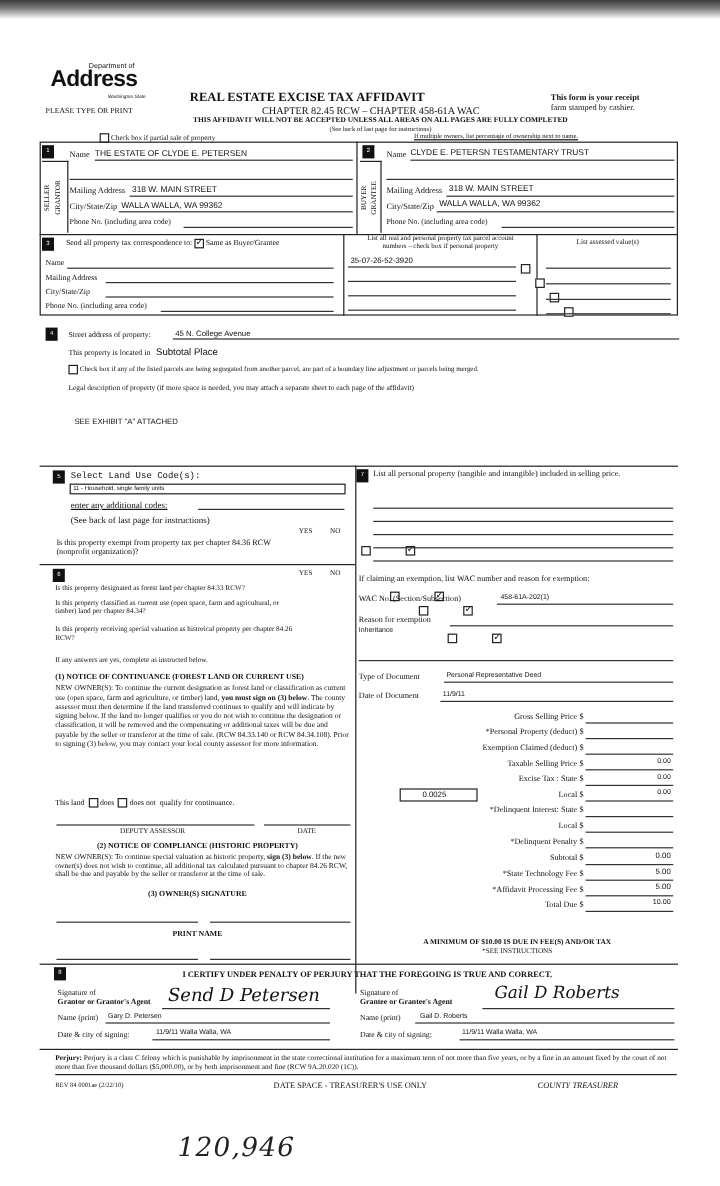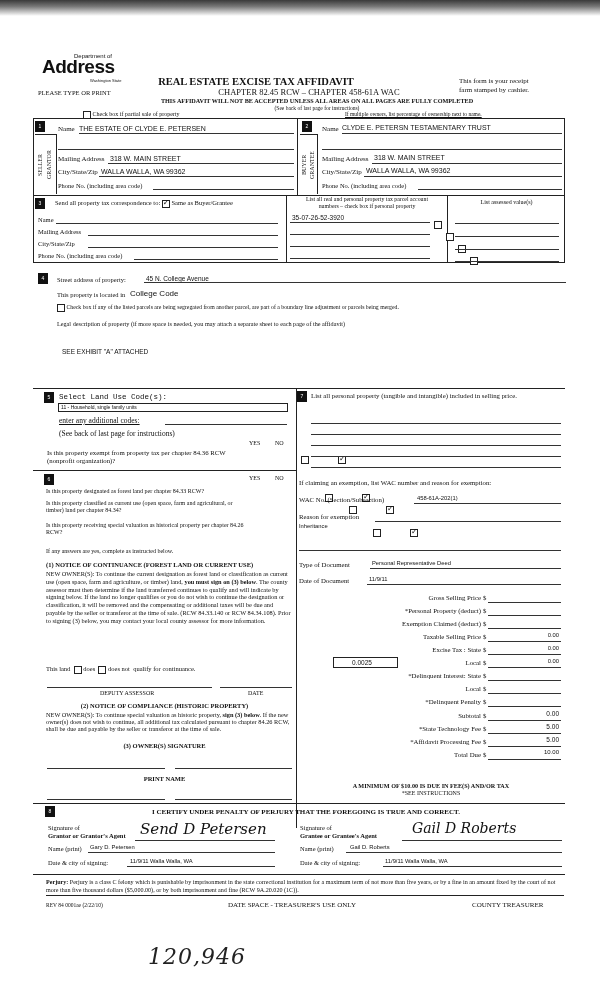--- a/index.html
+++ b/index.html
@@ -28,21 +28,21 @@
 
 
 <div class="abs" style="left:38px;top:50px;width:90px;height:36px;">
   <div class="abs sans" style="left:36px;top:3px;font-size:6px;">Department of</div>
   <div class="abs sans" style="left:4px;top:6px;font-size:19px;font-weight:bold;letter-spacing:-0.5px;">Address</div>
   <div class="abs sans" style="left:52px;top:28px;font-size:4px;">Washington State</div>
 </div>
 <div class="lbl" style="left:38px;top:89px;font-size:6.5px;">PLEASE TYPE OR PRINT</div>
 <div class="abs" style="left:0;width:492px;text-align:center;top:76px;font-size:10.5px;font-weight:bold;padding-left:20px;">REAL ESTATE EXCISE TAX AFFIDAVIT</div>
 <div class="abs" style="left:0;width:600px;text-align:center;top:87px;font-size:8.5px;padding-left:18px;">CHAPTER 82.45 RCW – CHAPTER 458-61A WAC</div>
-<div class="lbl" style="left:459px;top:77px;font-size:7px;">This form is your receipt</div>
+<div class="lbl" style="left:459px;top:77px;font-size:7px;font-weight:bold;">This form is your receipt</div>
 <div class="lbl" style="left:459px;top:86px;font-size:7px;">farm stamped by cashier.</div>
 <div class="abs" style="left:0;width:600px;text-align:center;top:97px;font-size:6.2px;font-weight:bold;padding-left:34px;">THIS AFFIDAVIT WILL NOT BE ACCEPTED UNLESS ALL AREAS ON ALL PAGES ARE FULLY COMPLETED</div>
 <div class="abs" style="left:0;width:600px;text-align:center;top:105px;font-size:5.5px;padding-left:34px;">(See back of last page for instructions)</div>
 <div class="lbl" style="left:83px;top:111px;font-size:6px;">
   <span class="cb"></span>
   <span>Check box if partial sale of property</span>
 </div>
 <div class="lbl" style="left:345px;top:111px;font-size:5.5px;text-decoration:underline;">If multiple owners, list percentage of ownership next to name.</div>
 
 
@@ -129,21 +129,21 @@
 <div class="line" style="left:290px;top:258px;width:140px;"></div>
 <span class="cb abs" style="left:434px;top:251px;"></span>
 <div class="line" style="left:455px;top:261px;width:104px;"></div>
 
 
 <div class="num" style="left:38px;top:273px;">4</div>
 <div class="lbl" style="left:57px;top:276px;font-size:6.5px;">Street address of property:</div>
 <div class="val" style="left:146px;top:275px;font-size:6.5px;">45 N. College Avenue</div>
 <div class="line" style="left:144px;top:282px;width:422px;"></div>
 <div class="lbl" style="left:57px;top:291px;font-size:6.5px;">This property is located in</div>
-<div class="val" style="left:130px;top:289px;font-size:8px;">College Code</div>
+<div class="val" style="left:130px;top:289px;font-size:8px;">Subtotal Place</div>
 <div class="lbl" style="left:57px;top:304px;font-size:5.8px;">
   <span class="cb"></span>
   <span>Check box if any of the listed parcels are being segregated from another parcel, are part of a boundary line adjustment or parcels being merged.</span>
 </div>
 <div class="lbl" style="left:57px;top:320px;font-size:6.2px;">Legal description of property (if more space is needed, you may attach a separate sheet to each page of the affidavit)</div>
 <div class="val" style="left:62px;top:348px;font-size:6.5px;">SEE EXHIBIT "A" ATTACHED</div>
 
 
 <div class="abs" style="left:33px;top:388px;width:532px;height:1px;background:#222;"></div>
 <div class="abs" style="left:296px;top:388px;width:1px;height:440px;background:#222;"></div>
@@ -330,17 +330,17 @@
 <div class="line" style="left:383px;top:866px;width:179px;"></div>
 
 
 <div class="abs" style="left:33px;top:874px;width:532px;height:1px;background:#222;"></div>
 <div class="abs" style="left:46px;top:878px;width:518px;font-size:6.1px;line-height:8px;">
   <b>Perjury:</b><span> Perjury is a class C felony which is punishable by imprisonment in the state correctional institution for a maximum term of not more than five years, or by a fine in an amount fixed by the court of not more than five thousand dollars ($5,000.00), or by both imprisonment and fine (RCW 9A.20.020 (1C)).</span>
 </div>
 <div class="abs" style="left:46px;top:895px;width:518px;height:1px;background:#222;"></div>
 <div class="lbl" style="left:46px;top:902px;font-size:5.5px;">REV 84 0001ae (2/22/10)</div>
 <div class="lbl" style="left:228px;top:901px;font-size:7px;">DATE SPACE - TREASURER'S USE ONLY</div>
-<div class="lbl" style="left:472px;top:901px;font-size:7px;">COUNTY TREASURER</div>
+<div class="lbl" style="left:448px;top:901px;font-size:7px;font-style:italic;">COUNTY TREASURER</div>
 <div class="abs hand" style="left:148px;top:944px;font-size:22px;letter-spacing:1px;color:#222;">120,946</div>
 
 
 
 
 </body></html>

